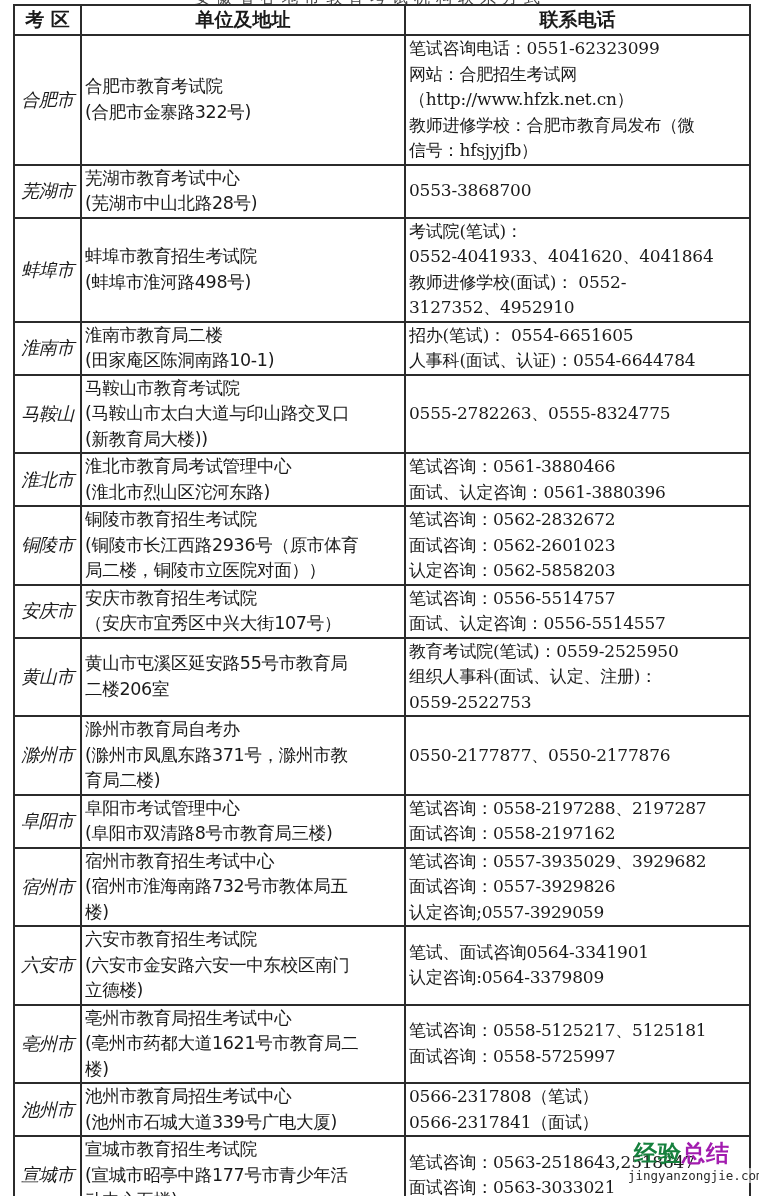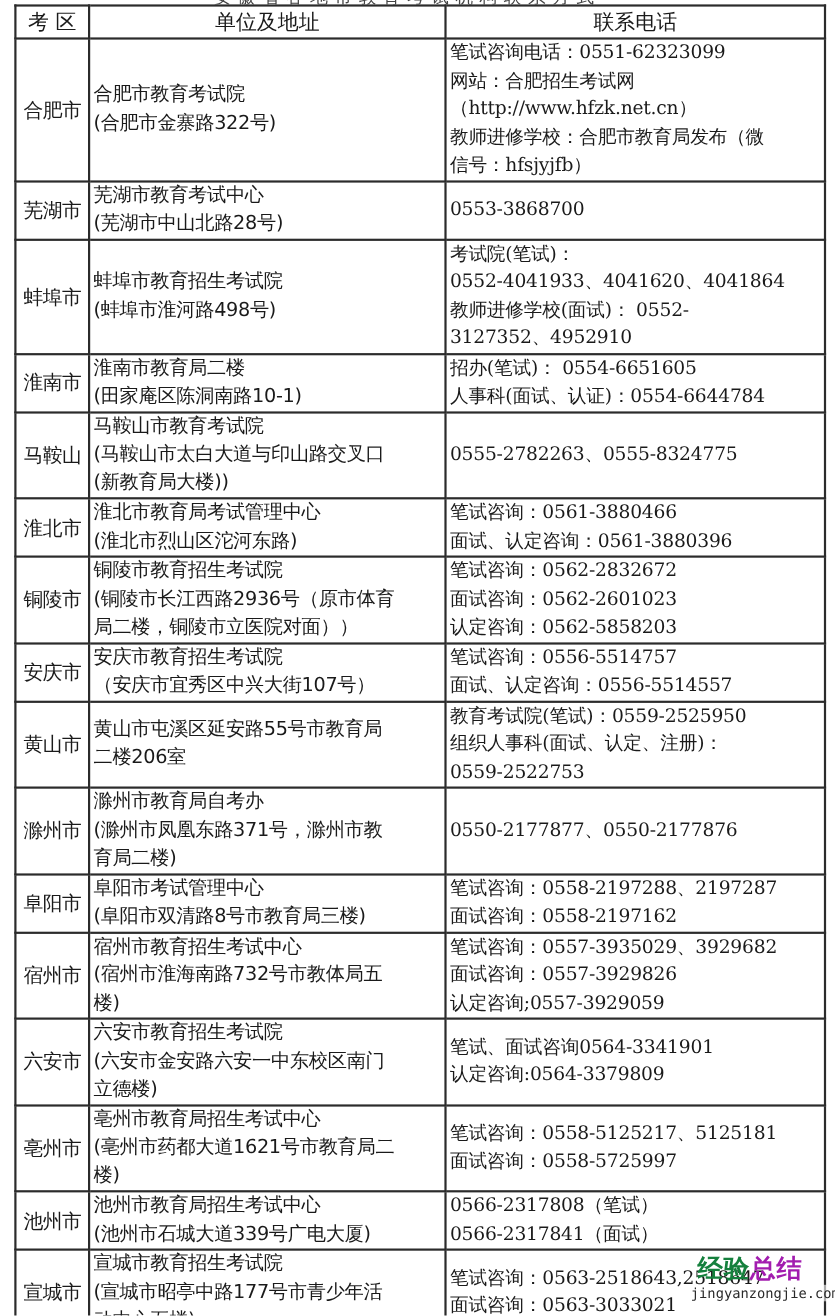--- a/index.html
+++ b/index.html
@@ -22,26 +22,27 @@
     table.contacts td, table.contacts th {
       border: 2px solid #2b2b2b;
       padding: 0 3px;
       vertical-align: middle;
       overflow: hidden;
     }
     col.c1 { width: 67px; }
     col.c2 { width: 324px; }
     col.c3 { width: 345px; }
     th {
-      font-weight: normal; font-size: 19px; height: 28px; text-align: center;
+      font-weight: bold; font-size: 19px; height: 28px; text-align: center;
       color: #1a1a1a;
     }
     td.region {
       font-size: 18px; text-align: center; padding: 0; white-space: nowrap;
       letter-spacing: -0.5px;
+      font-style: italic;
     }
     td.unit {
       font-size: 17.5px; line-height: 25.5px; text-align: left;
       letter-spacing: -0.3px;
     }
     td.phone {
       font-size: 17px; line-height: 25.5px; text-align: left;
       font-family: "DejaVu Serif", "Liberation Serif", serif;
       letter-spacing: -0.2px;
     }

